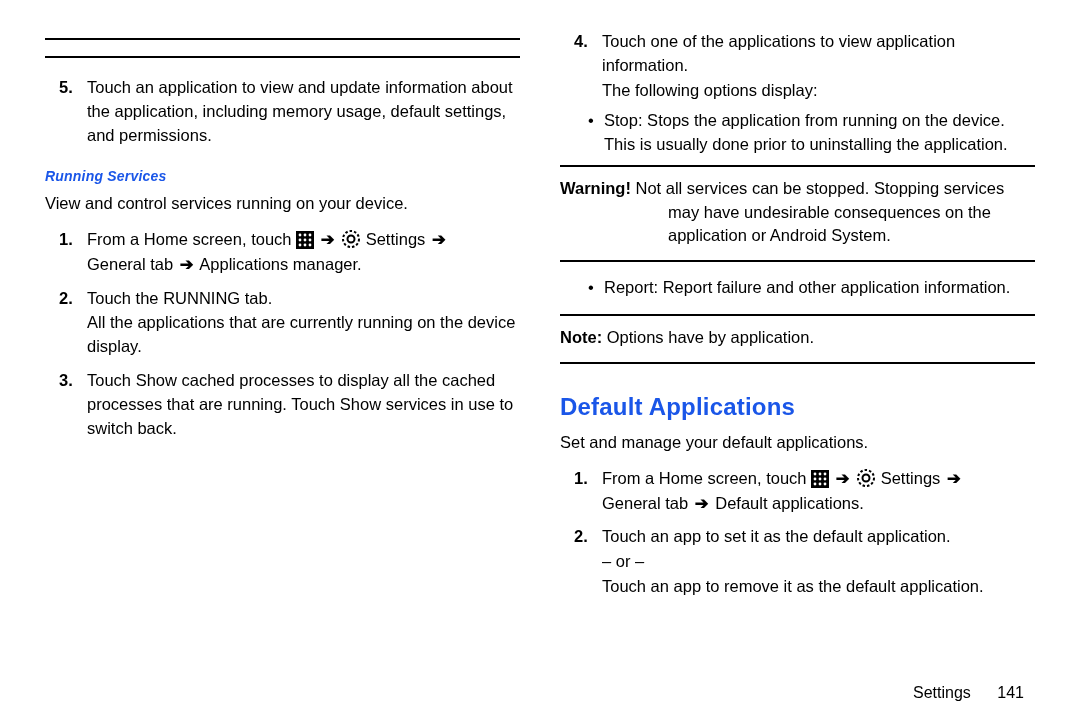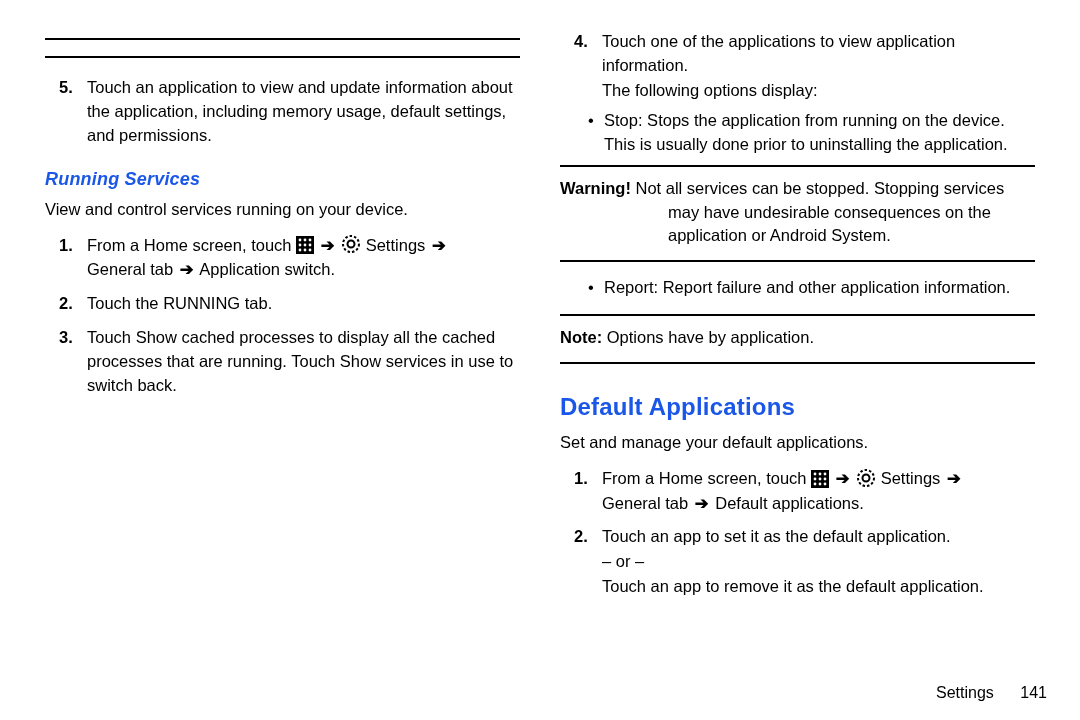--- a/index.html
+++ b/index.html
@@ -36,41 +36,41 @@
   .note-block .lead { font-weight: bold; }
   .note-body-indent { margin-left: 42px; }
   .ol-item { display: flex; margin: 10px 0 0 14px; }
   .ol-num { font-weight: bold; width: 28px; flex-shrink: 0; }
   .ol-body { flex: 1; }
   .sub-ol-item { margin-top: 1px; }
   .h3 {
     color: #1a56e8;
     font-weight: bold;
     font-style: italic;
-    font-size: 18px;
+    font-size: 14px;
     margin: 18px 0 4px 0;
     letter-spacing: 0.2px;
   }
   .h2 {
     color: #1a56e8;
     font-weight: 900;
     font-size: 24px;
     margin: 18px 0 4px 0;
     letter-spacing: 0.2px;
   }
   .intro { margin: 2px 0 2px 0; }
   .b { font-weight: normal; }
   .bullet-row { display: flex; margin: 6px 0 0 28px; }
   .bullet-dot { width: 16px; flex-shrink: 0; }
   .arrow { font-weight: bold; padding: 0 2px; }
   .icon-grid, .icon-gear { display: inline-block; vertical-align: middle; }
   .footer {
     position: absolute;
     bottom: 18px;
-    right: 33px;
+    right: 56px;
     font-size: 16px;
   }
   .footer .chap { margin-right: 22px; }
   svg { display: inline-block; vertical-align: -3px; }
 </style>
 </head>
 <body>
 
 <div class="page">
 
@@ -108,28 +108,29 @@
         </span>
         <span class="arrow">➔</span>
         <span class="icon-gear">
           <svg width="20" height="20">
               <circle cx="10" cy="10" r="8" fill="none" stroke="#000" stroke-width="2" stroke-dasharray="2.5 2"></circle>
               <circle cx="10" cy="10" r="3.5" fill="none" stroke="#000" stroke-width="2"></circle>
             </svg>
         </span>
         <span class="b"> Settings </span><span class="arrow b">➔</span>
         <br>
-        <span class="b">General</span><span> tab </span><span class="arrow b">➔</span><span class="b"> Application switch</span><span>.</span>
+        <span class="b">General</span><span> tab </span><span class="arrow b">➔</span><span class="b"> Applications manager</span><span>.</span>
       </div>
     </div>
 
     <div class="ol-item">
       <div class="ol-num">2.</div>
       <div class="ol-body">
         <span>Touch the </span><span class="b">RUNNING</span><span> tab.</span>
+        <div class="sub-ol-item">All the applications that are currently running on the device display.</div>
       </div>
     </div>
 
     <div class="ol-item">
       <div class="ol-num">3.</div>
       <div class="ol-body">
         <span>Touch </span><span class="b">Show cached processes</span><span> to display all the cached processes that are running. Touch </span><span class="b">Show services in use</span><span> to switch back.</span>
       </div>
     </div>
   </div>

